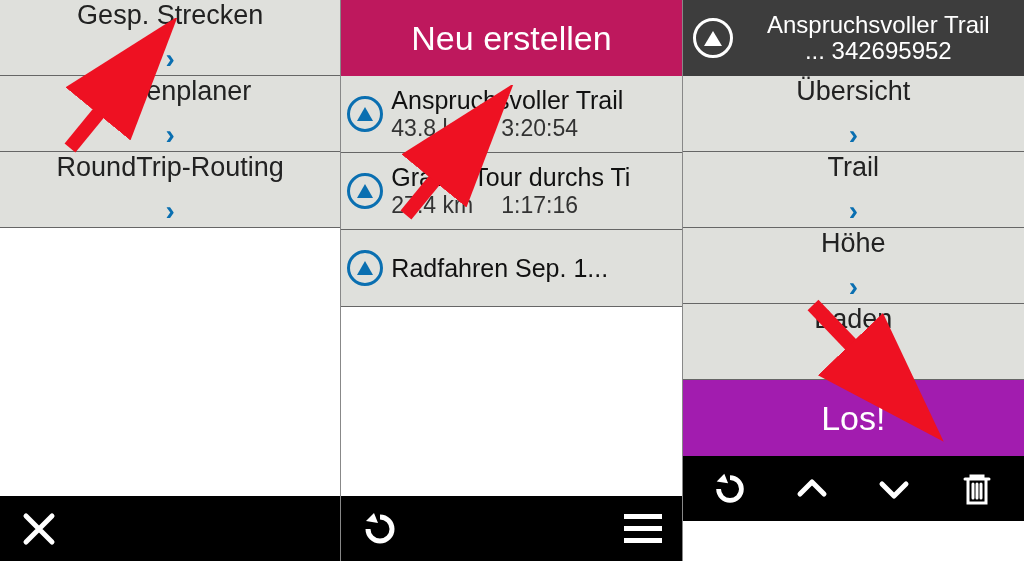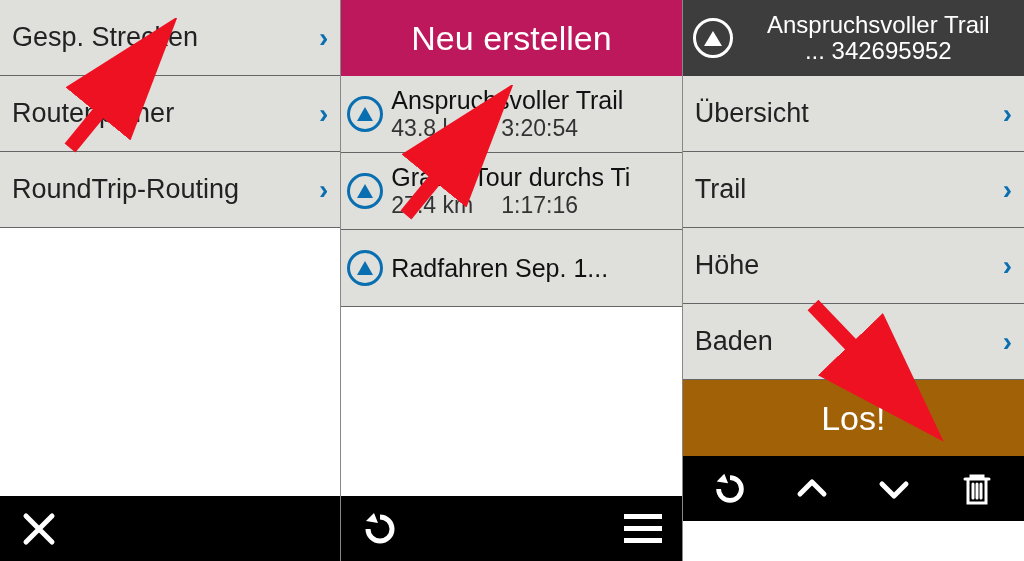--- a/index.html
+++ b/index.html
@@ -6,21 +6,21 @@
   html, body { width: 1024px; height: 561px; overflow: hidden; font-family: Arial, Helvetica, sans-serif; background: #fff; }
   .screens { display: flex; width: 1024px; height: 561px; }
   .screen { width: 341.33px; height: 561px; display: flex; flex-direction: column; border-right: 1px solid #888; position: relative; }
   .screen:last-child { border-right: none; }
 
   
   .row {
     display: flex; align-items: center; justify-content: space-between;
     padding: 0 12px; height: 76px;
     background: #dfe0dc; border-bottom: 1px solid #666;
-    font-size: 27px; color: #222;
+    font-size: 27px; color: #222; flex-direction: column;
   }
   .row .chevron { color: #0a6fb1; font-size: 28px; font-weight: bold; }
   .row-label { flex: 1; }
 
   .white-fill { flex: 1; background: #fff; }
 
   
   .bottombar {
     height: 65px; background: #000; color: #fff;
     display: flex; align-items: center; justify-content: space-between;
@@ -65,21 +65,21 @@
     display: flex; align-items: center; justify-content: center; margin-right: 10px; flex-shrink: 0;
   }
   .header-dark .hicon .tri {
     width: 0; height: 0; border-left: 9px solid transparent; border-right: 9px solid transparent;
     border-bottom: 15px solid #fff;
   }
   .header-dark .htxt { font-size: 24px; line-height: 1.1; text-align: center; flex: 1; }
 
   
   .los-btn {
-    height: 76px; background: #a16207; color: #fff;
+    height: 76px; background: #a21caf; color: #fff;
     display: flex; align-items: center; justify-content: center;
     font-size: 34px;
   }
 
   
   .arrow { position: absolute; pointer-events: none; }
 
   
   .hamburger { display: flex; flex-direction: column; gap: 7px; }
   .hamburger div { width: 38px; height: 5px; background: #fff; }

